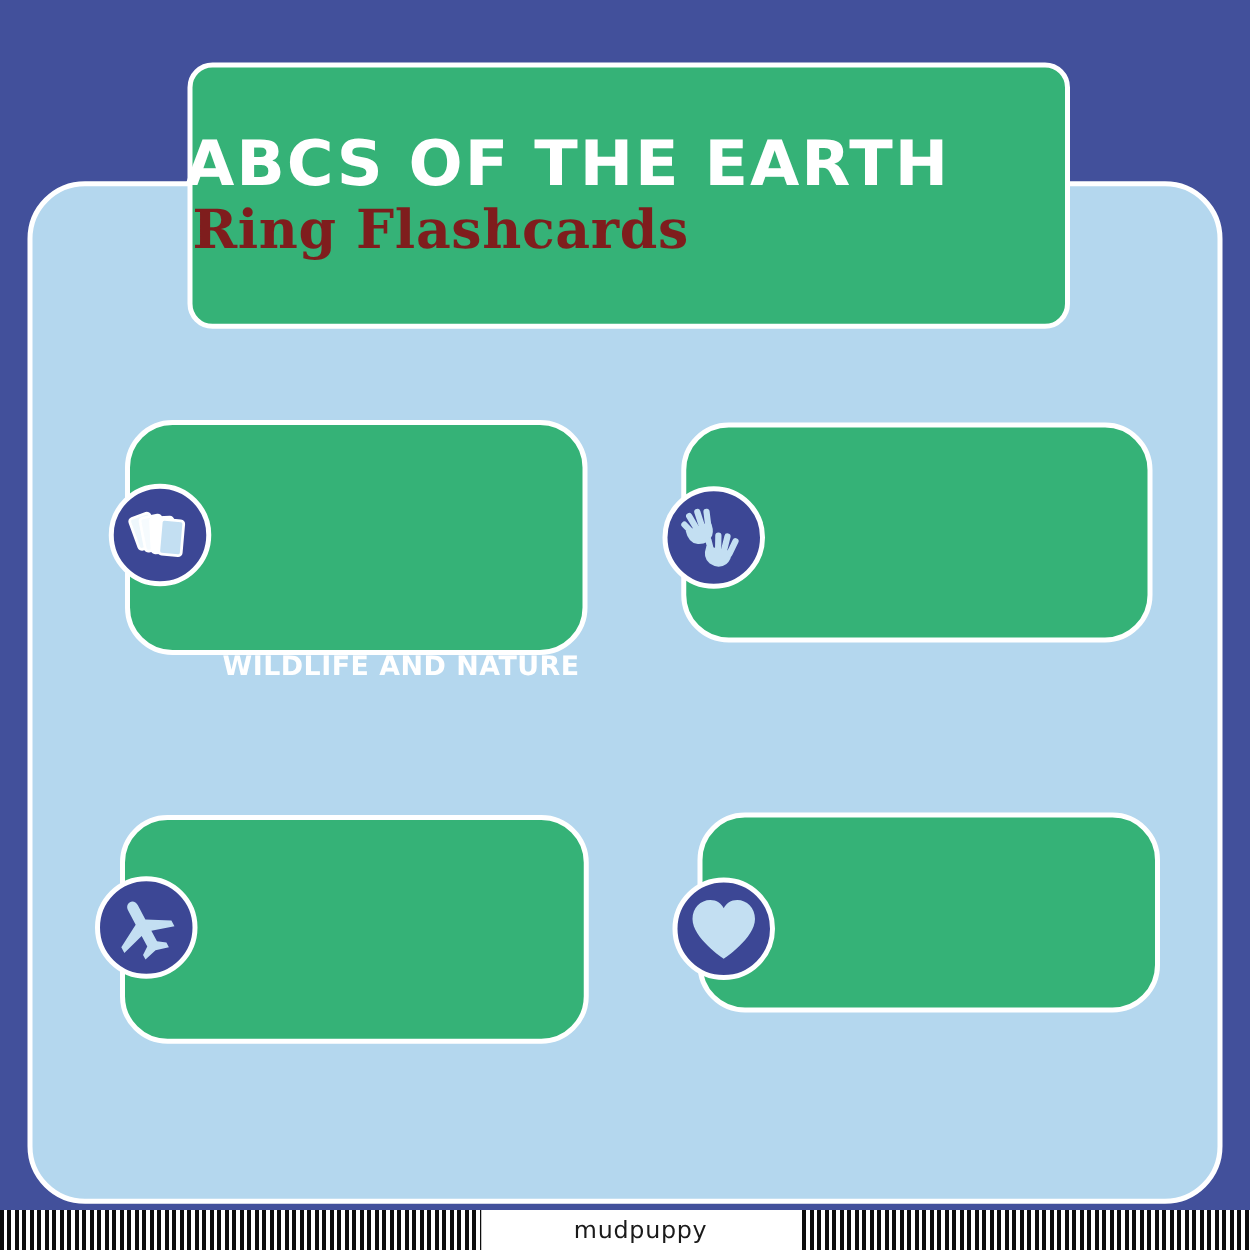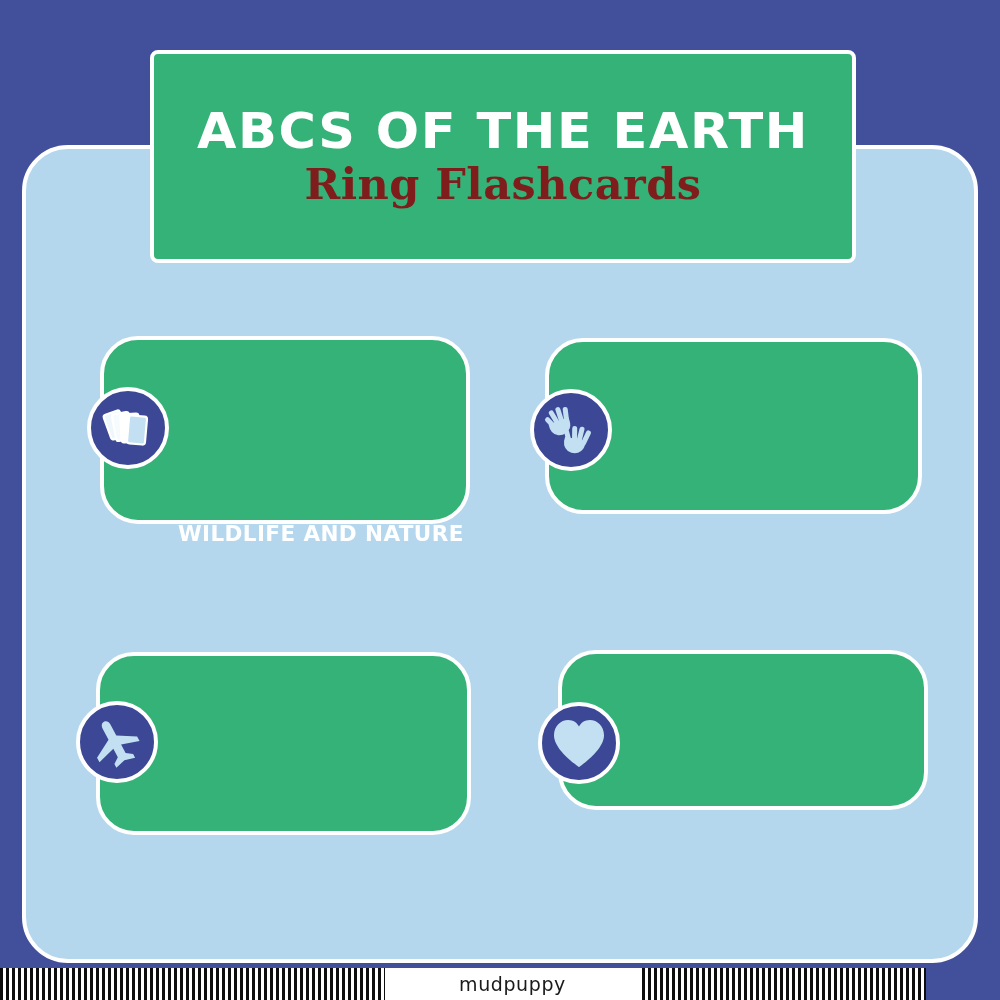--- a/index.html
+++ b/index.html
@@ -40,25 +40,25 @@
 
   
   #title-banner {
     position: absolute;
     left: 150px;
     top: 50px;
     width: 706px;
     height: 213px;
     background: #35b277;
     border: 4px solid #ffffff;
-    border-radius: 8px;
+    border-radius: 20px;
     box-sizing: border-box;
     display: flex;
     flex-direction: column;
-    align-items: center;
+    align-items: flex-start;
     justify-content: center;
     z-index: 5;
   }
   #title-main {
     color: #ffffff;
     font-family: "DejaVu Sans", sans-serif;
     font-weight: bold;
     font-size: 50px;
     letter-spacing: 1.5px;
     line-height: 1;
@@ -127,21 +127,21 @@
   #icon-2 { left: 530px; top: 389px; }
   #icon-3 { left: 76px;  top: 701px; }
   #icon-4 { left: 538px; top: 702px; }
   .icon-badge svg { display: block; }
 
   
   #footer {
     position: absolute;
     left: 0;
     top: 968px;
-    width: 926px;
+    width: 1000px;
     height: 32px;
     background: repeating-linear-gradient(
       to right,
       #0d0d0d 0px, #0d0d0d 3px,
       #ffffff 3px, #ffffff 6px
     );
     z-index: 8;
   }
   #footer-logo-box {
     position: absolute;

